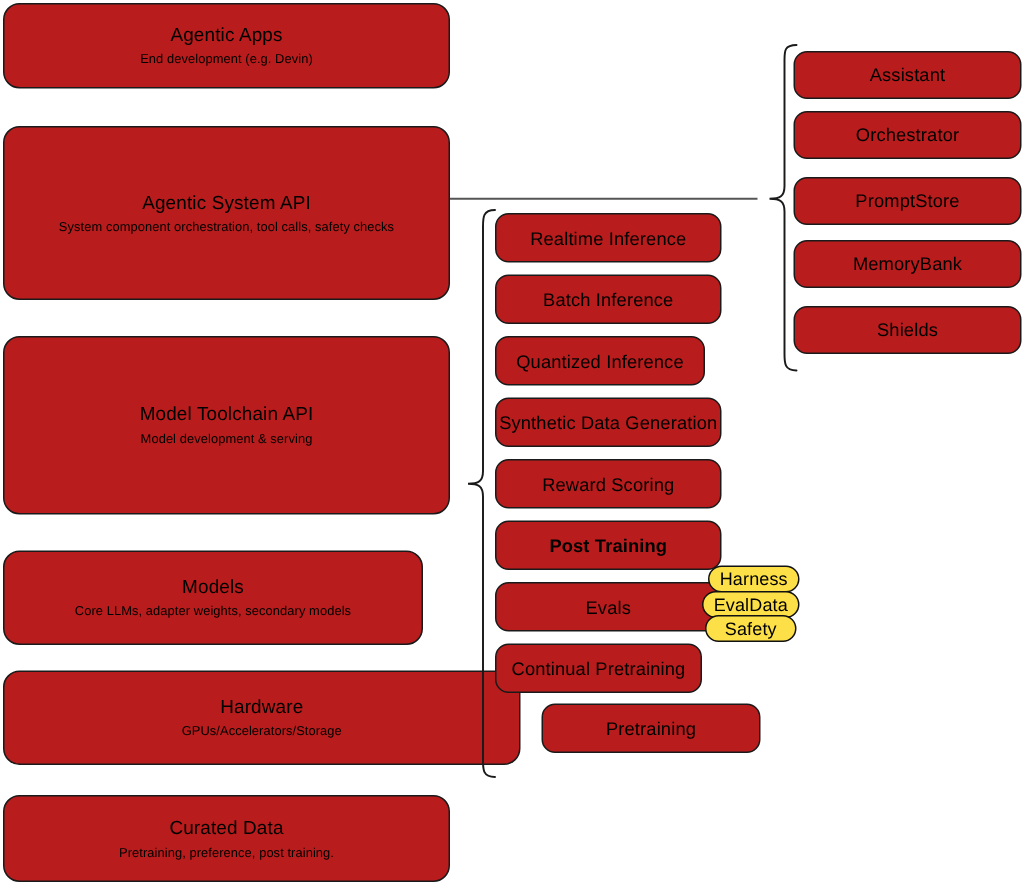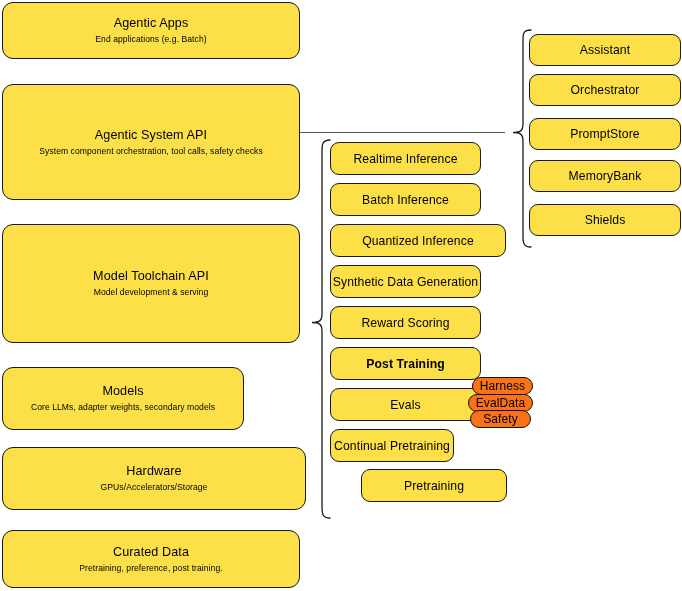--- a/index.html
+++ b/index.html
@@ -16,21 +16,21 @@
     width: 682px;
     height: 591px;
     background: #ffffff;
     overflow: hidden;
   }
   .box {
     position: absolute;
     box-sizing: border-box;
     border: 1.3px solid #1a1a1a;
     border-radius: 11px;
-    background: #fde047;
+    background: #b91c1c;
     display: flex;
     flex-direction: column;
     align-items: center;
     justify-content: center;
     text-align: center;
   }
   .box .title {
     font-size: 12.5px;
     line-height: 16px;
     color: #000000;
@@ -51,21 +51,21 @@
     border-width: 1.3px;
   }
   .item-box .title {
     font-size: 12.2px;
   }
   .pill {
     position: absolute;
     box-sizing: border-box;
     border: 1.3px solid #111111;
     border-radius: 999px;
-    background: #f97316;
+    background: #fde047;
     display: flex;
     align-items: center;
     justify-content: center;
     font-size: 12px;
     line-height: 1;
     z-index: 8;
     letter-spacing: 0.1px;
   }
   .connector {
     position: absolute;
@@ -76,39 +76,39 @@
     overflow: visible;
   }
 </style>
 </head>
 <body>
 
 <div id="canvas">
 
   <div class="box layer-box" style="left:2px; top:2px; width:298px; height:57px;">
     <div class="title">Agentic Apps</div>
-    <div class="subtitle">End applications (e.g. Batch)</div>
+    <div class="subtitle">End development (e.g. Devin)</div>
   </div>
 
   <div class="box layer-box" style="left:2px; top:84px; width:298px; height:116px;">
     <div class="title">Agentic System API</div>
     <div class="subtitle">System component orchestration, tool calls, safety checks</div>
   </div>
 
   <div class="box layer-box" style="left:2px; top:224px; width:298px; height:119px;">
     <div class="title">Model Toolchain API</div>
     <div class="subtitle">Model development &amp; serving</div>
   </div>
 
-  <div class="box layer-box" style="left:2px; top:367px; width:242px; height:63px;">
+  <div class="box layer-box" style="left:2px; top:367px; width:280px; height:63px;">
     <div class="title">Models</div>
     <div class="subtitle">Core LLMs, adapter weights, secondary models</div>
   </div>
 
-  <div class="box layer-box" style="left:2px; top:447px; width:304px; height:63px;">
+  <div class="box layer-box" style="left:2px; top:447px; width:345px; height:63px;">
     <div class="title">Hardware</div>
     <div class="subtitle">GPUs/Accelerators/Storage</div>
   </div>
 
   <div class="box layer-box" style="left:2px; top:530px; width:298px; height:58px;">
     <div class="title">Curated Data</div>
     <div class="subtitle">Pretraining, preference, post training.</div>
   </div>
 
   <div class="connector" style="left:300px; top:124px; width:215px; height:18px;">
@@ -150,36 +150,36 @@
                L22,369 C22,375 22,380 30,380" fill="none" stroke="#1a1a1a" stroke-width="1.3" stroke-linecap="round"></path>
     </svg>
   </div>
 
   <div class="box item-box" style="left:330px; top:142px; width:151px; height:33px;">
     <div class="title">Realtime Inference</div>
   </div>
   <div class="box item-box" style="left:330px; top:183px; width:151px; height:33px;">
     <div class="title">Batch Inference</div>
   </div>
-  <div class="box item-box" style="left:330px; top:224px; width:176px; height:33px;">
+  <div class="box item-box" style="left:330px; top:224px; width:140px; height:33px;">
     <div class="title">Quantized Inference</div>
   </div>
   <div class="box item-box" style="left:330px; top:265px; width:151px; height:33px;">
     <div class="title">Synthetic Data Generation</div>
   </div>
   <div class="box item-box" style="left:330px; top:306px; width:151px; height:33px;">
     <div class="title">Reward Scoring</div>
   </div>
   <div class="box item-box" style="left:330px; top:347px; width:151px; height:33px;font-weight:bold;">
     <div class="title">Post Training</div>
   </div>
   <div class="box item-box" style="left:330px; top:388px; width:151px; height:33px;">
     <div class="title">Evals</div>
   </div>
-  <div class="box item-box" style="left:330px; top:429px; width:124px; height:33px;">
+  <div class="box item-box" style="left:330px; top:429px; width:138px; height:33px;">
     <div class="title">Continual Pretraining</div>
   </div>
   <div class="box item-box" style="left:330px; top:469px; width:146px; height:33px;margin-left:31px;">
     <div class="title">Pretraining</div>
   </div>
 
   <div class="pill" style="left:472px; top:377px; width:61px; height:18px;">
     <span>Harness</span>
   </div>
   <div class="pill" style="left:468px; top:394px; width:65px; height:18px;">

